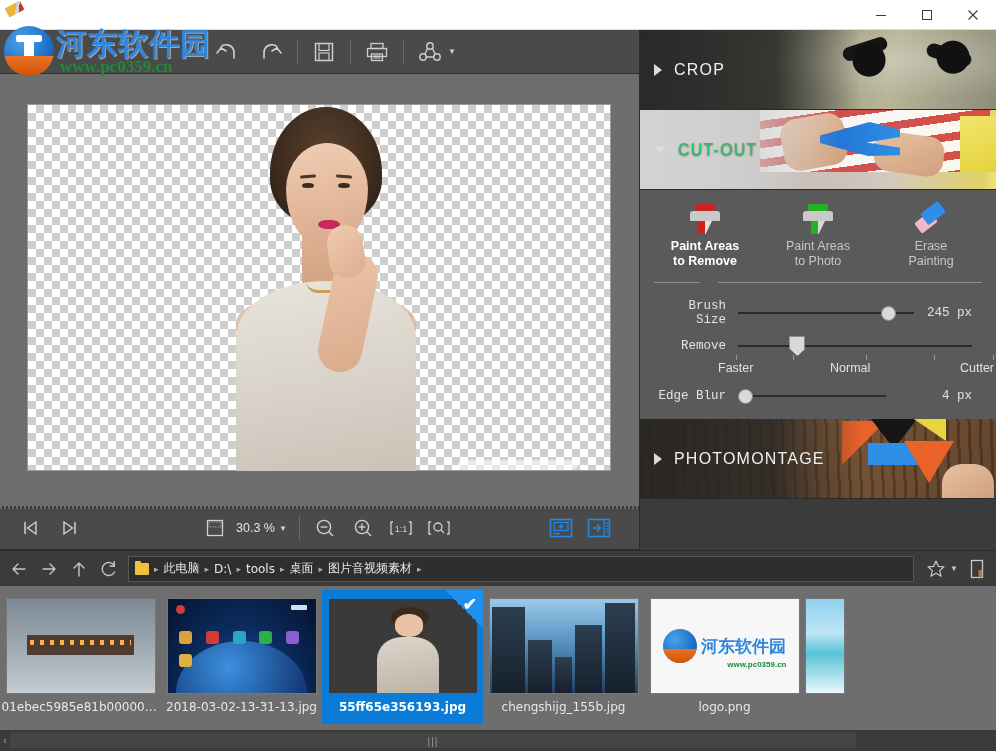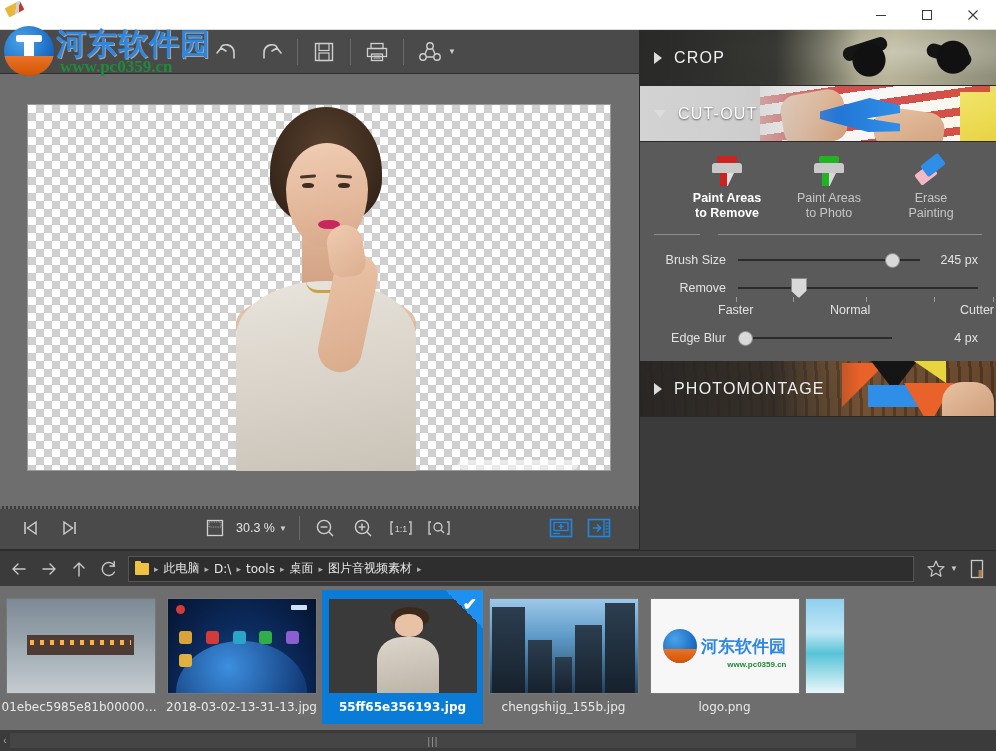--- a/index.html
+++ b/index.html
@@ -182,21 +182,21 @@
   .cb-sep { width:1px; height:24px; background:#6a6a6a; margin:0 6px; }
   .cb-right { margin-left:auto; display:flex; align-items:center; padding-right: 22px; }
   .cb-blue { color:#1e88e5; }
 
   
   .rightpanel {
     position:absolute; top:30px; left:640px; width:356px; height:520px;
     background:#3b3b3b; overflow:hidden;
   }
   .section-head {
-    position:relative; height: 56px; width: 356px;
+    position:relative; height: 80px; width: 356px;
     display:flex; align-items:center;
     overflow:hidden; cursor:pointer;
     border-bottom: 1px solid #2a2a2a;
   }
   .sh-bg { position:absolute; inset:0; }
   .sh-crop {
     background:
       radial-gradient(ellipse at 75% 40%, rgba(255,255,255,.25), transparent 55%),
       linear-gradient(100deg, #6e7466 0%, #8d8e74 40%, #b9b59a 70%, #8e8d78 100%);
   }
@@ -261,21 +261,21 @@
   .sh-scrim { position:absolute; inset:0; background: linear-gradient(90deg, rgba(35,35,35,.92) 0%, rgba(35,35,35,.82) 38%, rgba(35,35,35,0) 62%); }
   .sh-inner { position:relative; display:flex; align-items:center; padding-left: 14px; z-index:2; }
   .sh-tri {
     width:0; height:0; margin-right: 12px;
   }
   .tri-right { border-left: 8px solid #dcdcdc; border-top: 6px solid transparent; border-bottom: 6px solid transparent; }
   .tri-down { border-top: 8px solid #dcdcdc; border-left: 6px solid transparent; border-right: 6px solid transparent; }
   .sh-label { font-size: 16px; color:#f0f0f0; letter-spacing: 1.2px; }
 
   .panel-body { background:#5a5a5a; width:356px; padding: 10px 0 14px; }
-  .tools-row { display:flex; justify-content: flex-end; padding: 4px 14px 0; }
+  .tools-row { display:flex; justify-content: space-between; padding: 4px 14px 0; }
   .tool-item { width: 102px; text-align:center; cursor:pointer; }
   .tool-ico { height: 30px; display:flex; align-items:flex-end; justify-content:center; }
   .marker { position:relative; width: 34px; height: 30px; }
   .marker .cap { position:absolute; left:7px; top:0; width:20px; height:7px; border-radius:2px; }
   .marker .body { position:absolute; left:2px; top:7px; width:30px; height:10px; background:#c9c9c9; border-radius:3px 3px 1px 1px; }
   .marker .tip { position:absolute; left:10px; top:17px; width:14px; height:13px; background:#d8d8d8; clip-path: polygon(0 0, 100% 0, 55% 100%, 0 100%); }
   .marker.red .cap { background:#cc2222; }
   .marker.red .tipw { position:absolute; left:10px; top:17px; width:14px; height:13px; background:#e0e0e0; clip-path: polygon(0 0, 100% 0, 55% 100%, 0 100%); }
   .marker.red .tipr { position:absolute; left:10px; top:17px; width:7px; height:13px; background:#cc2222; }
   .marker.green .cap { background:#22b322; }
@@ -290,21 +290,21 @@
   .divider { position:absolute; left:0; right:0; top:5px; height:1px; background:#8d8d8d; }
   .div-notch {
     position:absolute; left: 46px; top: -1px; width: 0; height: 0;
     border-left: 9px solid transparent; border-right: 9px solid transparent;
     border-bottom: 7px solid #5a5a5a;
   }
   .div-notch:after {
     content:""; position:absolute; left:-9px; top:6px; width:18px; height:1px; background:#5a5a5a;
   }
 
-  .ctrl-row { display:flex; align-items:center; padding: 6px 18px 0 14px; }
+  .ctrl-row { display:flex; align-items:center; padding: 6px 24px 0 14px; font-family: Liberation Mono, monospace; }
   .ctrl-label { width: 84px; text-align:right; font-size: 12.5px; color:#e2e2e2; padding-right: 12px; }
   .slider { position:relative; flex: 1 1 auto; height: 18px; display:flex; align-items:center; cursor:pointer; }
   .slider .track { position:absolute; left:0; right:0; height:2px; background:#2b2b2b; }
   .slider .knob {
     position:absolute; width: 15px; height: 15px; border-radius:50%;
     background:#d9d9d9; border: 1px solid #8a8a8a;
   }
   .ctrl-val { width: 58px; text-align:right; font-size: 12.5px; color:#e2e2e2; }
   .q-knob {
     position:absolute; left: 56px; top: 0px; width: 16px; height: 20px;
@@ -596,21 +596,21 @@
       <div class="sh-bg sh-cut">
         <div class="stripes"></div>
         <div class="skin1"></div>
         <div class="skin2"></div>
         <div class="scissors"></div>
         <div class="yellow"></div>
       </div>
       <div class="sh-scrim" style="background:linear-gradient(90deg, rgba(210,210,210,.9) 0%, rgba(205,205,205,.7) 32%, rgba(205,205,205,0) 56%);"></div>
       <div class="sh-inner">
         <span class="sh-tri tri-down"></span>
-        <span class="sh-label" style="color:#ffffff; text-shadow:0 1px 2px rgba(0,0,0,.6);">CUT-OUT</span>
+        <span class="sh-label" style="color:#22c55e; text-shadow:0 1px 2px rgba(0,0,0,.6);">CUT-OUT</span>
       </div>
     </div>
 
     <div class="panel-body">
 
       <div class="tools-row">
         <div class="tool-item active">
           <div class="tool-ico">
             <div class="marker red">
               <div class="cap"></div>

